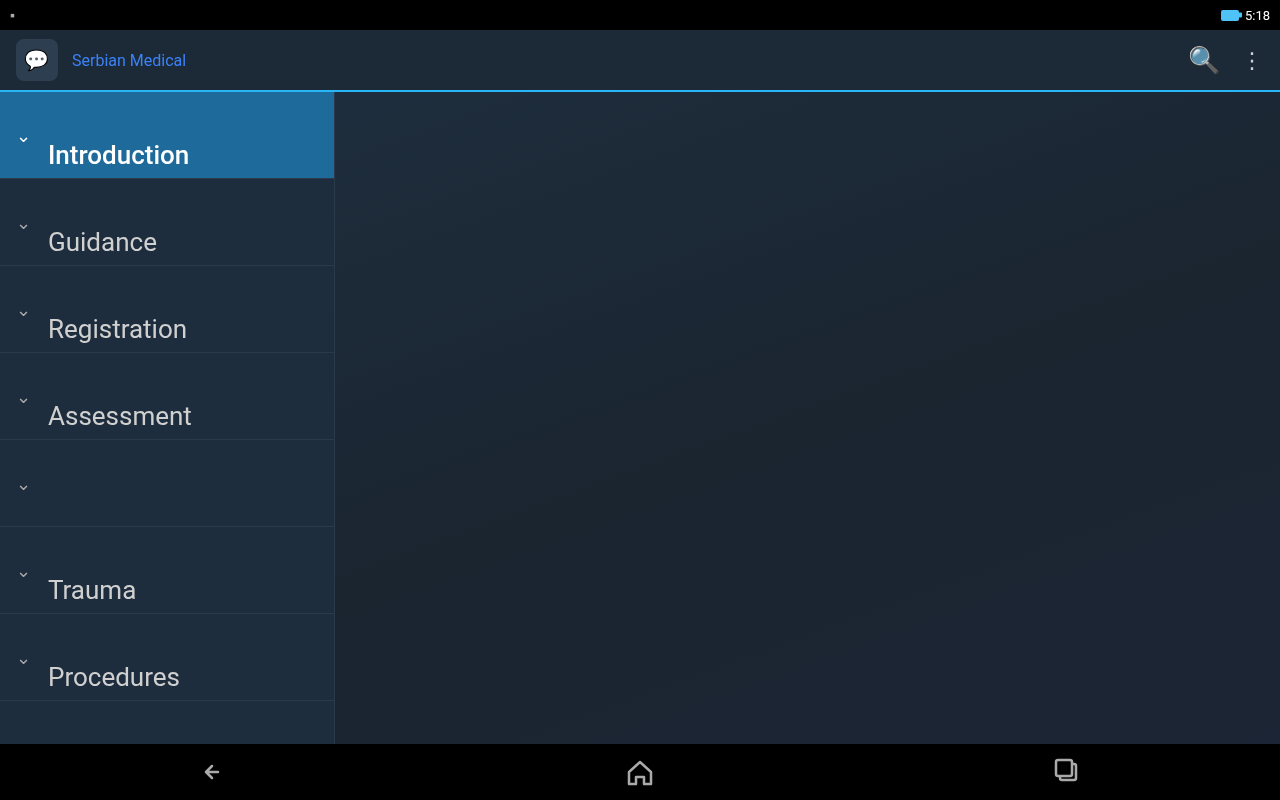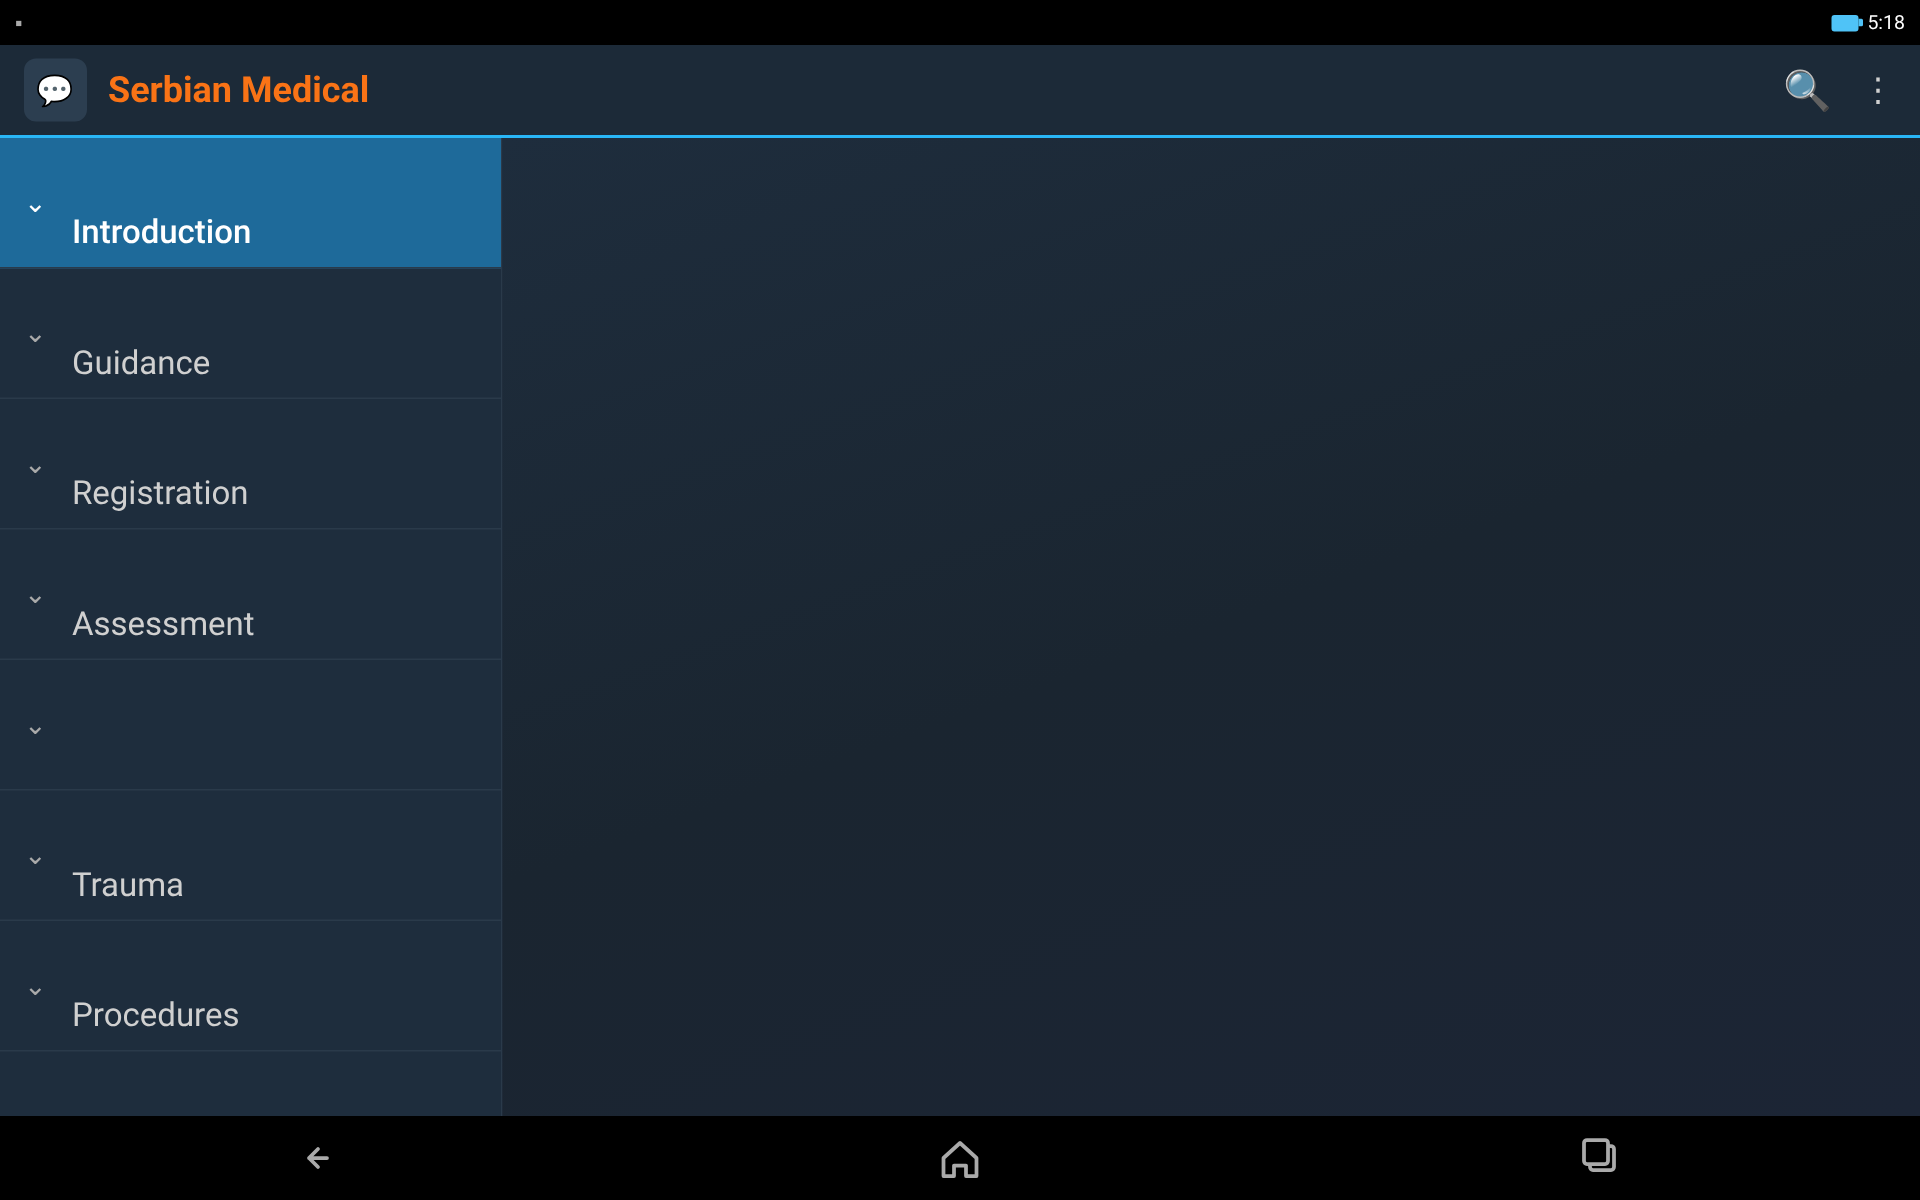--- a/index.html
+++ b/index.html
@@ -93,23 +93,23 @@
       background: #2c3e50;
       border-radius: 8px;
       display: flex;
       align-items: center;
       justify-content: center;
       color: #aaaaaa;
       font-size: 20px;
     }
 
     .app-title {
-      font-size: 24px;
-      font-weight: 700;
-      color: #f97316;
+      font-size: 16px;
+      font-weight: 400;
+      color: #3b82f6;
     }
 
     .action-bar-right {
       display: flex;
       align-items: center;
       gap: 20px;
     }
 
     .action-icon {
       color: #d0d0d0;
@@ -152,21 +152,21 @@
       font-size: 18px;
       color: #aaaaaa;
       min-width: 20px;
     }
 
     .sidebar-item.active .chevron-icon {
       color: #ffffff;
     }
 
     .sidebar-item-label {
-      font-size: 22px;
+      font-size: 26px;
       font-weight: 400;
       color: #d0d0d0;
       margin-top: 40px;
     }
 
     .sidebar-item.active .sidebar-item-label {
       color: #ffffff;
       font-weight: 500;
     }
 

